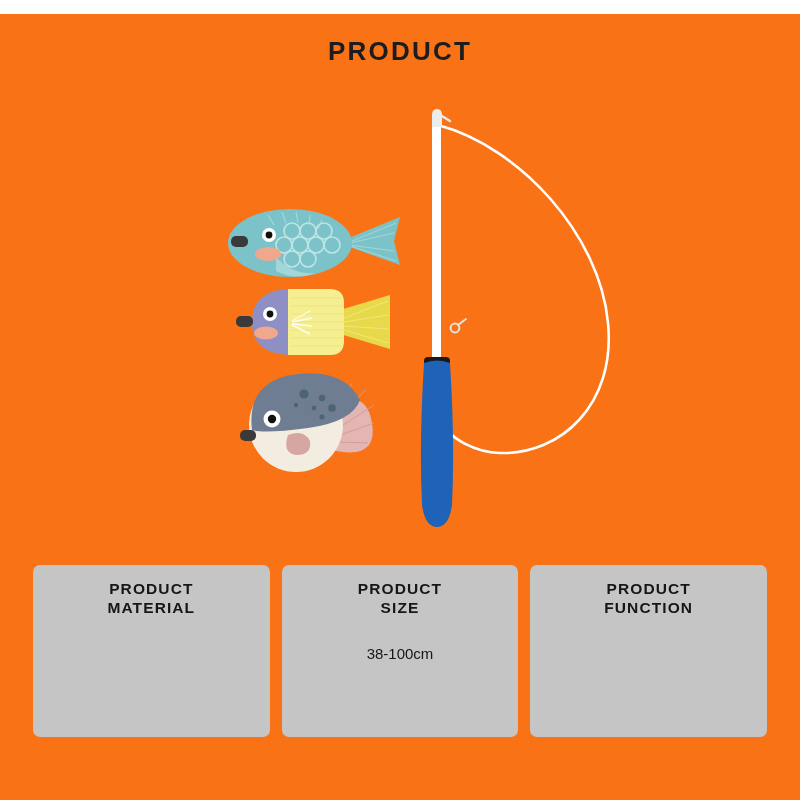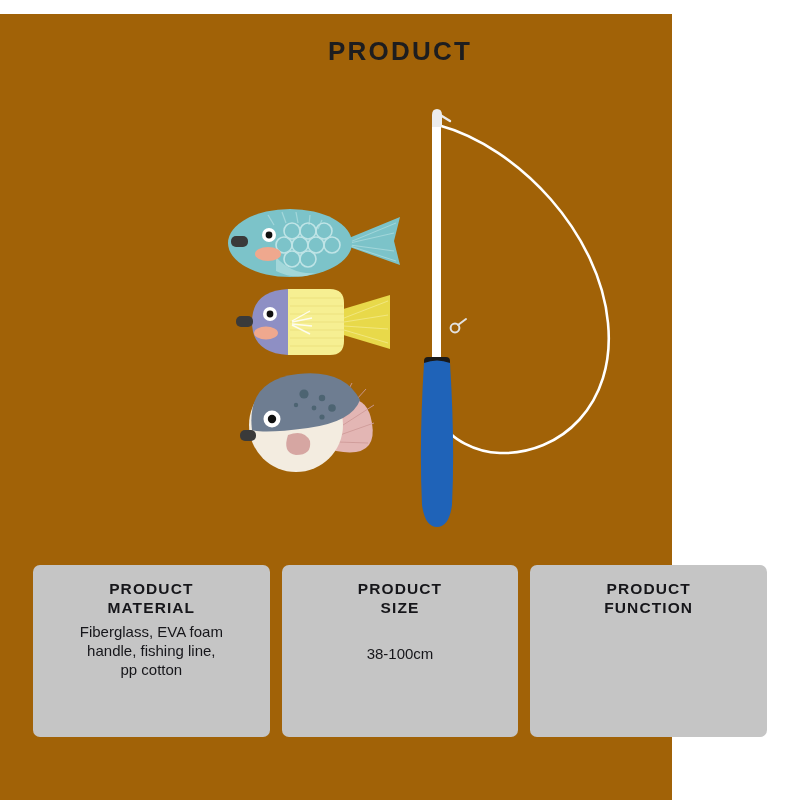--- a/index.html
+++ b/index.html
@@ -10,23 +10,23 @@
     overflow: hidden;
   }
 
   body {
     background: #ffffff;
     font-family: "Liberation Sans", sans-serif;
   }
 
   #poster {
     position: relative;
-    width: 672px;
+    width: 800px;
     height: 800px;
-    background: #a16207;
+    background: #f97316;
   }
 
   
   .top-strip {
     position: absolute;
     top: 0; left: 0;
     width: 800px;
     height: 14px;
     background: #ffffff;
   }
@@ -244,23 +244,20 @@
       </g>
 
     </svg>
   </div>
 
   <div class="cards">
 
     <div class="card">
       <div class="card-heading">PRODUCT
 MATERIAL</div>
-      <div class="card-body">Fiberglass, EVA foam
-handle, fishing line,
-pp cotton</div>
     </div>
 
     <div class="card">
       <div class="card-heading">PRODUCT
 SIZE</div>
       <div class="card-body spaced">38-100cm</div>
     </div>
 
     <div class="card">
       <div class="card-heading">PRODUCT

